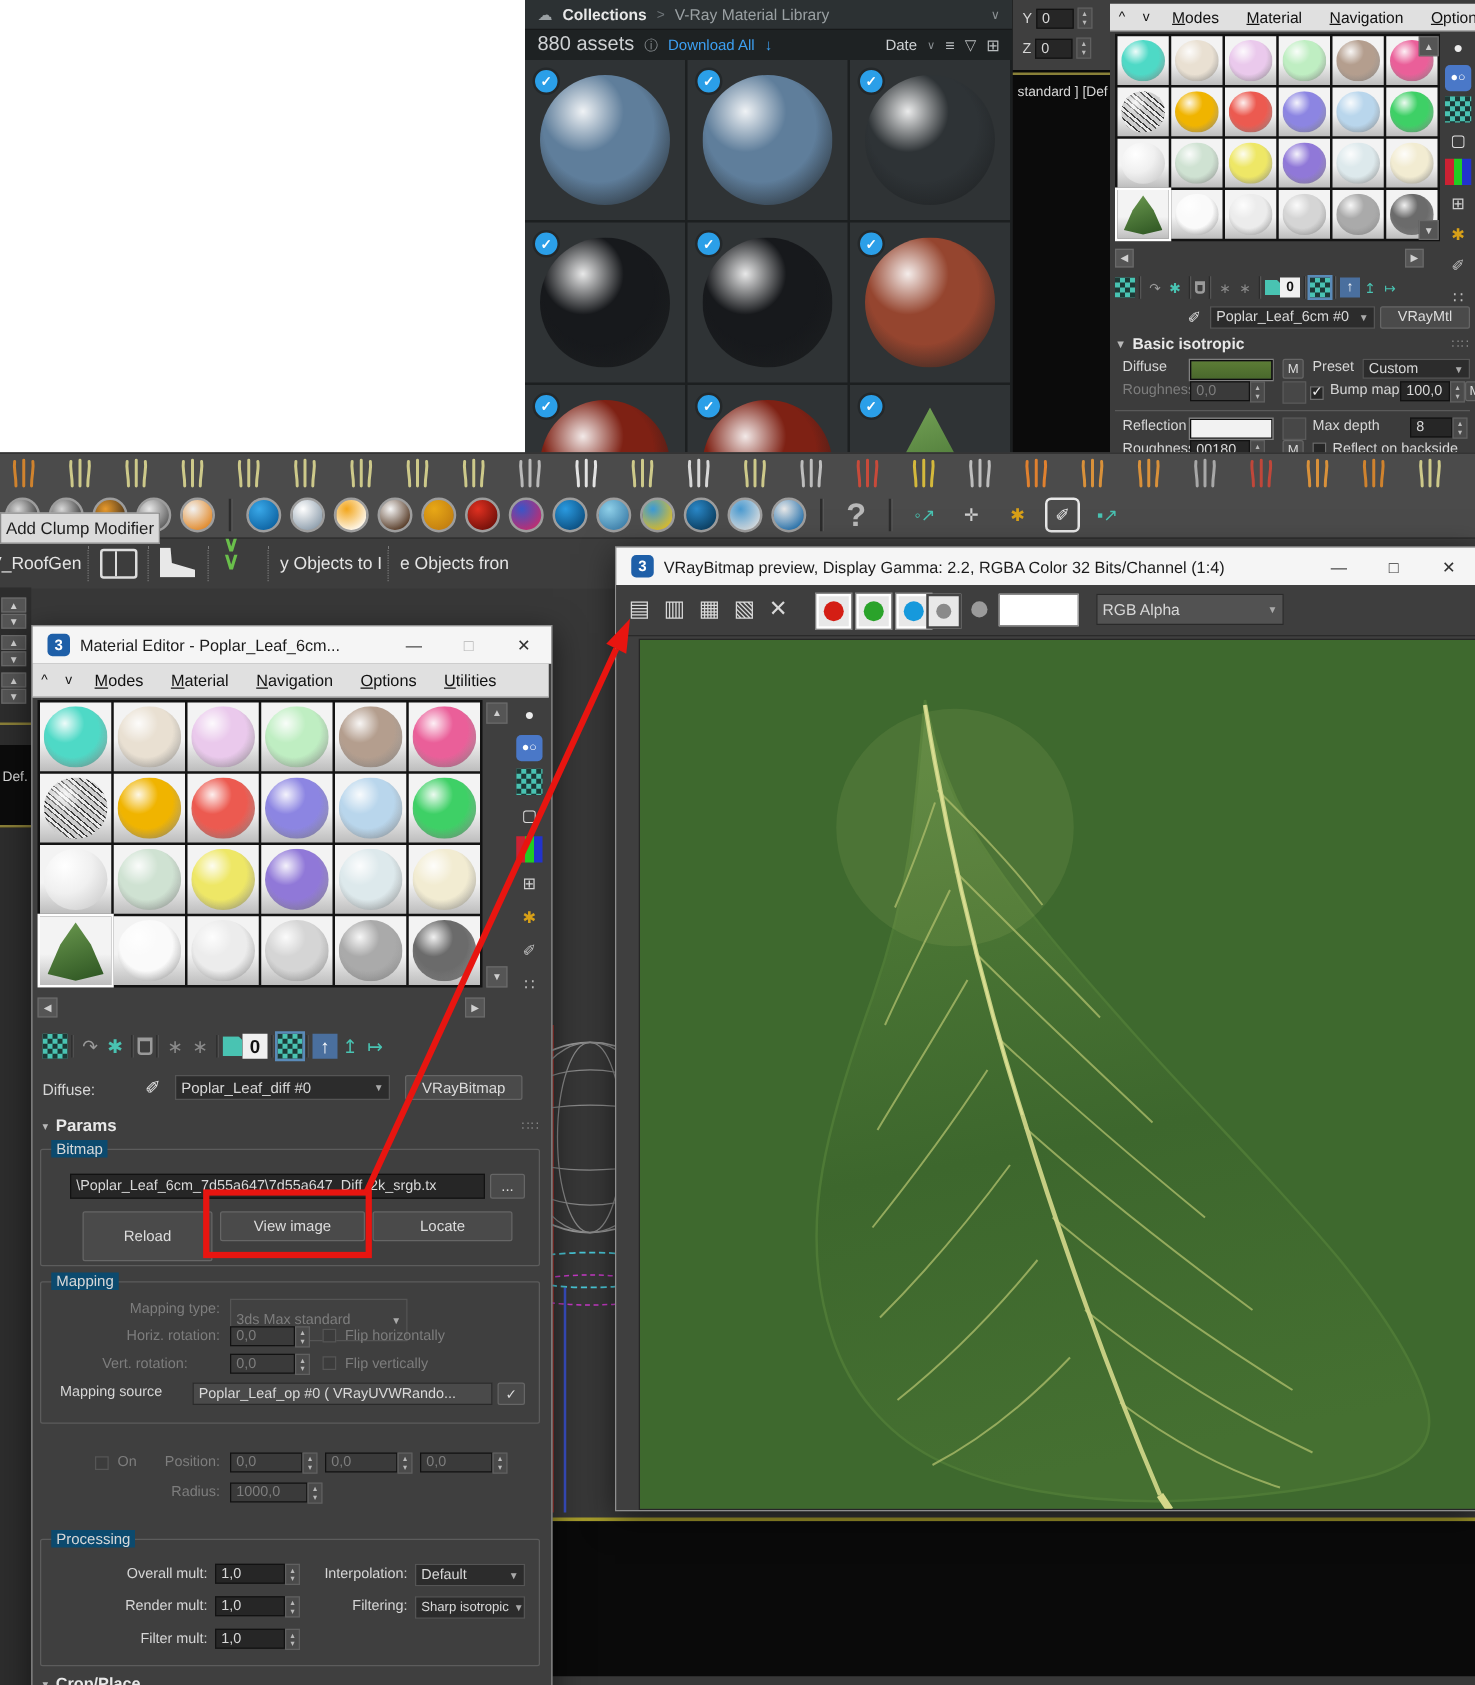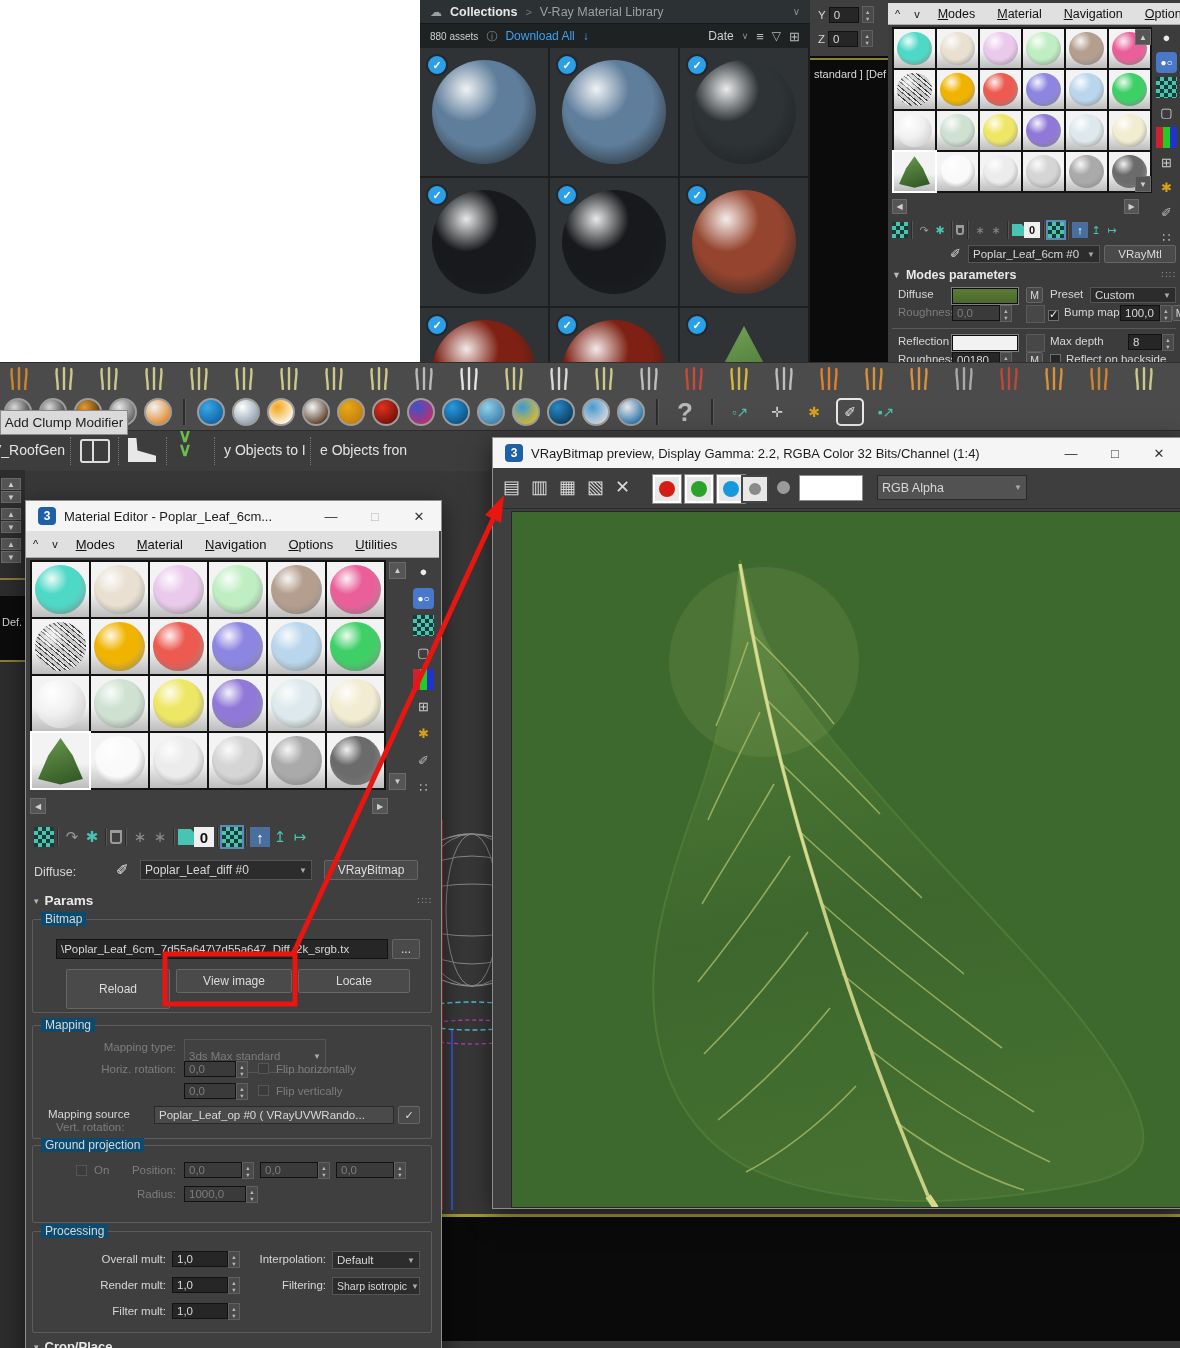--- a/index.html
+++ b/index.html
@@ -73,21 +73,21 @@
 
   <div class="abs" style="left:420px;top:0;width:390px;height:362px;background:#24282a;overflow:hidden;">
     <div class="abs" style="left:0;top:0;width:390px;height:24px;background:#2c3133;border-bottom:1px solid #17191a;display:flex;align-items:center;gap:8px;padding:0 10px;box-sizing:border-box;">
       <span style="color:#9aa0a3;font-size:12px;">☁</span>
       <span style="color:#e8e8e8;font-size:12.5px;font-weight:bold;">Collections</span>
       <span style="color:#70767a;font-size:11px;">&gt;</span>
       <span style="color:#9aa0a3;font-size:12.5px;">V-Ray Material Library</span>
       <span style="margin-left:auto;color:#8b9093;font-size:10px;">∨</span>
     </div>
     <div class="abs" style="left:0;top:24px;width:390px;height:24px;background:#1e2223;display:flex;align-items:center;gap:8px;padding:0 10px;box-sizing:border-box;">
-      <span style="color:#cfd2d4;font-size:10px;">880 assets</span>
+      <span style="color:#cfd2d4;font-size:16px;">880 assets</span>
       <span style="color:#8b9093;font-size:11px;">ⓘ</span>
       <span style="color:#3da0f2;font-size:12px;">Download All</span>
       <span style="color:#3da0f2;font-size:12px;">↓</span>
       <span style="margin-left:auto;color:#cfd2d4;font-size:12px;">Date</span>
       <span style="color:#8b9093;font-size:9px;">∨</span>
       <span style="color:#b8bcbe;font-size:13px;">≡</span>
       <span style="color:#b8bcbe;font-size:12px;">▽</span>
       <span style="color:#b8bcbe;font-size:13px;">⊞</span>
     </div>
     <div class="abs" style="left:0;top:48px;width:390px;display:grid;grid-template-columns:repeat(3,128px);gap:2px;background:#1c1f20;">
@@ -269,21 +269,21 @@
     <span class="abs" style="left:62px;top:246px;color:#dcdcdc;font-size:13px;">✐</span>
     <div class="ddown abs" style="left:80px;top:245px;width:132px;height:18px;">
       <span>Poplar_Leaf_6cm #0</span>
         <span class="car">▼</span>
     </div>
     <div class="btn3d abs" style="left:216px;top:245px;width:72px;height:18px;font-size:11.5px;">VRayMtl</div>
 
     
     <div class="abs" style="left:4px;top:267px;width:284px;height:15px;display:flex;align-items:center;gap:5px;">
       <span style="color:#b8b8b8;font-size:9px;">▼</span>
-      <span class="rollhead">Modes parameters</span>
+      <span class="rollhead">Basic isotropic</span>
       <span class="grip" style="margin-left:auto;">∷∷</span>
     </div>
     <span class="lab abs" style="left:10px;top:288px;">Diffuse</span>
     <div class="abs" style="left:64px;top:288px;width:64px;height:14px;background:linear-gradient(#5c7c36,#49682c);border:1px solid #0d0d0d;box-shadow:0 0 0 1px #808080;"></div>
     <div class="btn3d abs" style="left:138px;top:287px;width:17px;height:16px;font-size:10.5px;">M</div>
     <span class="lab abs" style="left:162px;top:288px;">Preset</span>
     <div class="ddown abs" style="left:202px;top:287px;width:86px;height:16px;">
       <span>Custom</span>
         <span class="car">▼</span>
     </div>
@@ -693,32 +693,29 @@
     <span class="lab dis abs" style="left:30px;top:540px;width:120px;text-align:right;">Mapping type:</span>
     <div class="ddown dis abs" style="left:158px;top:538px;width:142px;height:34px;">
       <span>3ds Max standard</span>
         <span class="car">▼</span>
     </div>
     <span class="lab dis abs" style="left:30px;top:562px;width:120px;text-align:right;">Horiz. rotation:</span>
     <span class="val dis abs" style="left:158px;top:560px;width:52px;">0,0</span>
     <span class="spin abs" style="left:210px;top:560px;"></span>
     <span class="cb dis abs" style="left:232px;top:562px;"></span>
     <span class="lab dis abs" style="left:250px;top:562px;">Flip horizontally</span>
-    <span class="lab dis abs" style="left:30px;top:584px;width:120px;text-align:left;margin-top:36px;">Vert. rotation:</span>
+    <span class="lab dis abs" style="left:30px;top:584px;width:120px;text-align:center;">Vert. rotation:</span>
     <span class="val dis abs" style="left:158px;top:582px;width:52px;">0,0</span>
     <span class="spin abs" style="left:210px;top:582px;"></span>
     <span class="cb dis abs" style="left:232px;top:584px;"></span>
     <span class="lab dis abs" style="left:250px;top:584px;">Flip vertically</span>
     <span class="lab abs" style="left:22px;top:607px;">Mapping source</span>
     <div class="val abs" style="left:128px;top:605px;width:240px;height:18px;background:#4a4a4a;border-color:#2a2a2a;">Poplar_Leaf_op #0 ( VRayUVWRando...</div>
     <div class="btn3d abs" style="left:372px;top:605px;width:22px;height:18px;font-size:11px;">✓</div>
 
-    <div class="fs" style="left:6px;top:644px;width:398px;height:76px;">
-      <span class="lg">Ground projection</span>
-    </div>
     <span class="cb dis abs" style="left:50px;top:664px;"></span>
     <span class="lab dis abs" style="left:68px;top:663px;">On</span>
     <span class="lab dis abs" style="left:40px;top:663px;width:110px;text-align:right;">Position:</span>
     <span class="val dis abs" style="left:158px;top:661px;width:58px;">0,0</span>
     <span class="spin abs" style="left:216px;top:661px;"></span>
     <span class="val dis abs" style="left:234px;top:661px;width:58px;">0,0</span>
     <span class="spin abs" style="left:292px;top:661px;"></span>
     <span class="val dis abs" style="left:310px;top:661px;width:58px;">0,0</span>
     <span class="spin abs" style="left:368px;top:661px;"></span>
     <span class="lab dis abs" style="left:40px;top:687px;width:110px;text-align:right;">Radius:</span>

